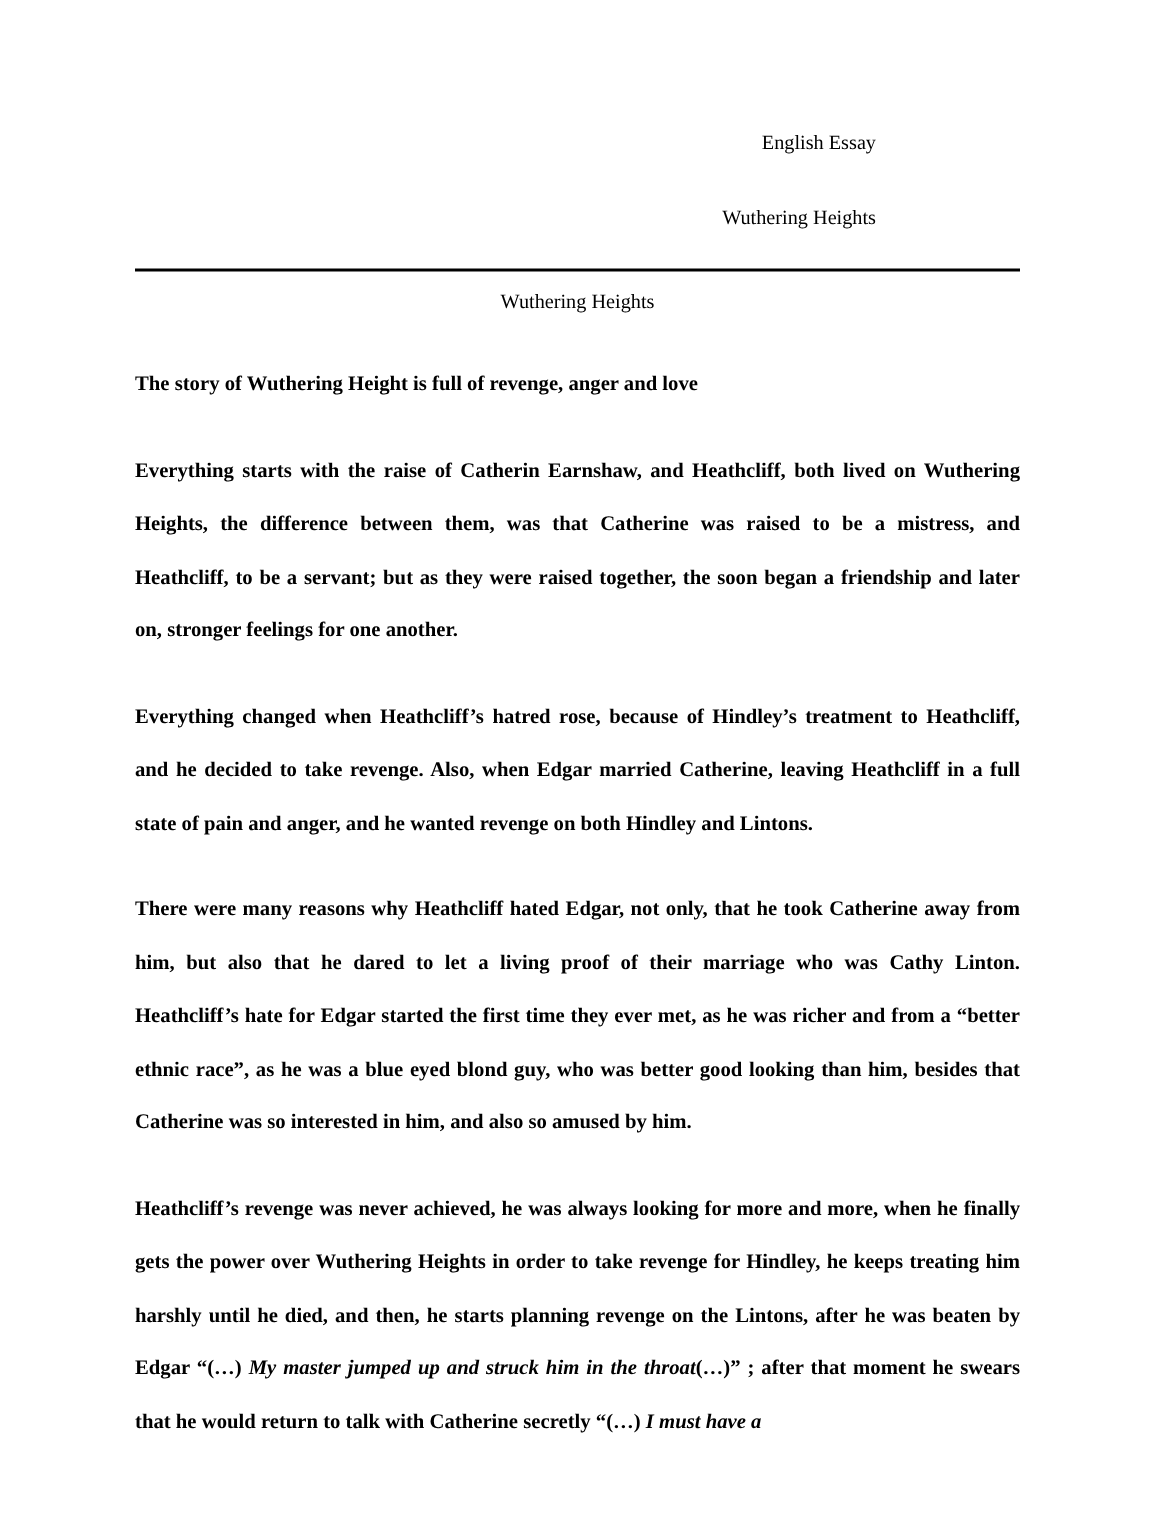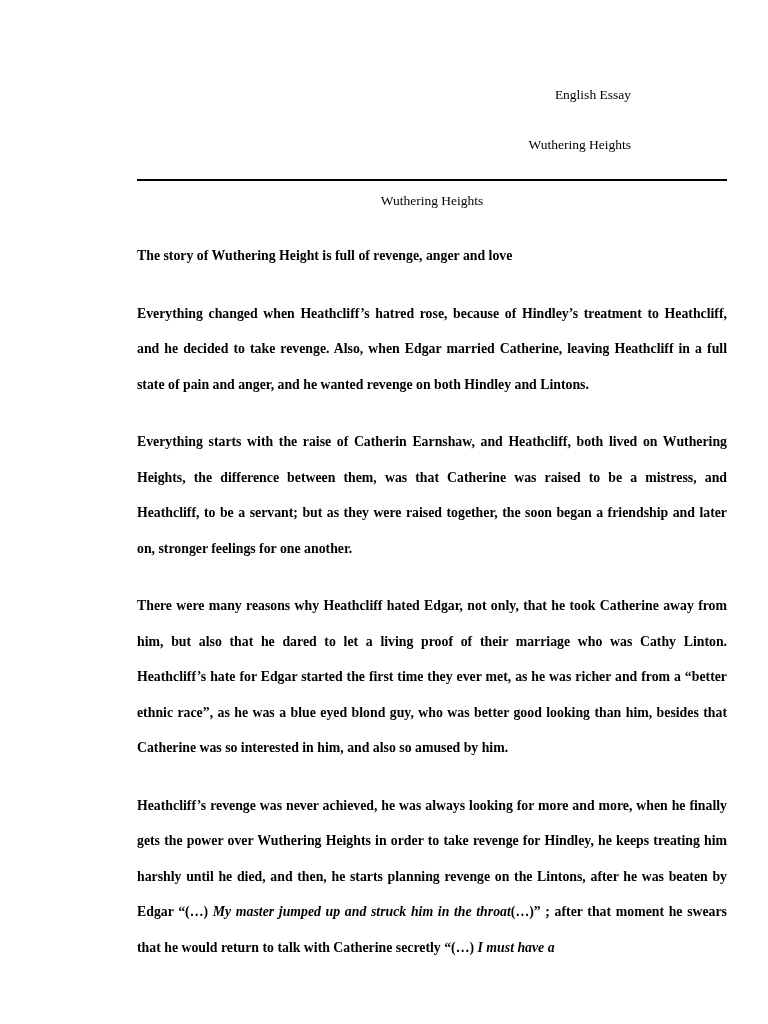--- a/index.html
+++ b/index.html
@@ -13,21 +13,20 @@
     font-family: "Liberation Serif", serif;
     color: #000000;
     overflow: hidden;
   }
   .page {
     position: relative;
     width: 672px;
     height: 1024px;
     background: #ffffff;
     box-sizing: border-box;
-    margin-left: 47px;
   }
   .header-block {
     position: absolute;
     top: 88px;
     left: 90px;
     right: 88px;
     text-align: right;
   }
   .header-line {
     font-size: 13.5px;
@@ -88,23 +87,23 @@
   </div>
 
   <div class="rule"></div>
 
   <div class="doc-title">Wuthering Heights</div>
 
   <div class="body-text">
 
     <p class="para first">The story of Wuthering Height is full of revenge, anger and love</p>
 
+    <p class="para">Everything starts with the raise of Catherin Earnshaw, and Heathcliff, both lived on Wuthering Heights, the difference between them, was that Catherine was raised to be a mistress, and Heathcliff, to be a servant; but as they were raised together, the soon began a friendship and later on, stronger feelings for one another.</p>
+
     <p class="para">Everything changed when Heathcliff’s hatred rose, because of Hindley’s treatment to Heathcliff, and he decided to take revenge. Also, when Edgar married Catherine, leaving Heathcliff in a full state of pain and anger, and he wanted revenge on both Hindley and Lintons.</p>
-
-    <p class="para">Everything starts with the raise of Catherin Earnshaw, and Heathcliff, both lived on Wuthering Heights, the difference between them, was that Catherine was raised to be a mistress, and Heathcliff, to be a servant; but as they were raised together, the soon began a friendship and later on, stronger feelings for one another.</p>
 
     <p class="para">There were many reasons why Heathcliff  hated Edgar, not only, that he took Catherine away from him, but also that he dared to let a living proof of their marriage who was Cathy Linton. Heathcliff’s hate for Edgar started the first time they ever met, as he was richer and from a “better ethnic race”, as he was a blue eyed blond guy, who was better good looking than him, besides that Catherine was so interested in him, and also so amused by him.</p>
 
     <p class="para last"><span>Heathcliff’s revenge was never achieved, he was always looking for more and more, when he finally gets the power over Wuthering Heights in order to take revenge for Hindley, he keeps treating him harshly until he died, and then, he starts planning revenge on the Lintons, after he was beaten by Edgar “(…) </span><em class="quote">My master jumped up and struck him in the throat</em><span>(…)” ; after that moment he swears that he would return to talk with Catherine secretly “(…) </span><em class="quote">I must have a</em></p>
 
   </div>
 
 </div>
 
 </body></html>

